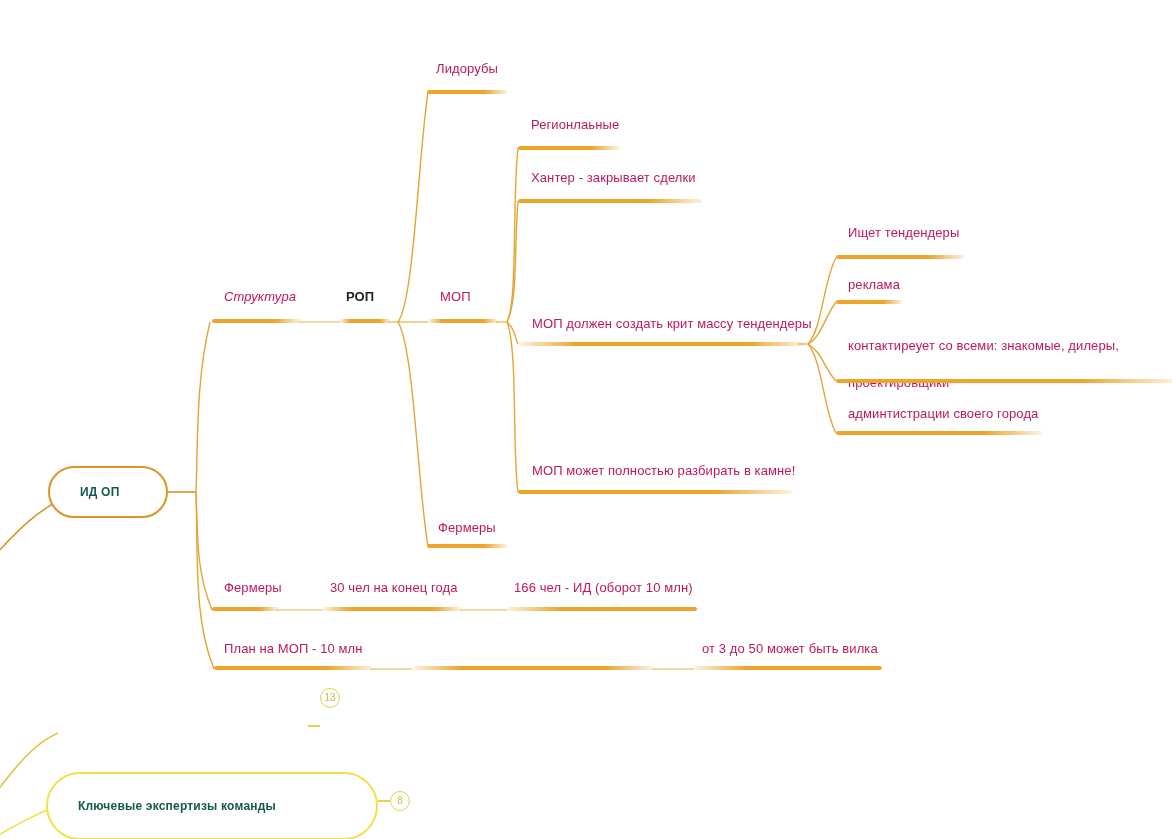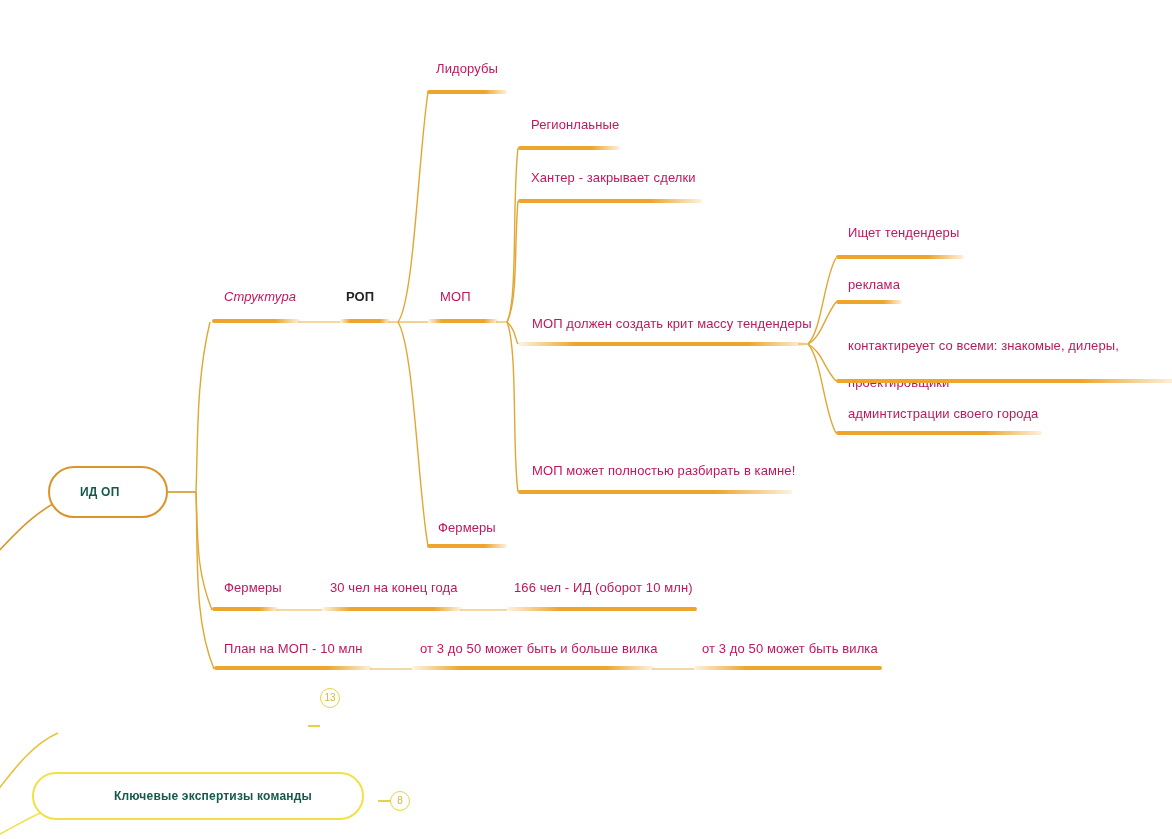--- a/index.html
+++ b/index.html
@@ -208,28 +208,27 @@
 
   <div class="topic" style="left:330px; top:579px;">30 чел на конец года</div>
   <div class="ubar fade-lr" style="left:322px; top:607px; width:140px;"></div>
 
   <div class="topic" style="left:514px; top:579px;">166 чел - ИД (оборот 10 млн)</div>
   <div class="ubar fade-l" style="left:507px; top:607px; width:190px;"></div>
 
   <div class="topic" style="left:224px; top:640px;">План на МОП - 10 млн</div>
   <div class="ubar fade-r" style="left:214px; top:666px; width:158px;"></div>
 
-  <div class="topic" style="left:420px; top:640px;">от 3 до 50 может быть и больше вилка</div>
   <div class="ubar fade-lr" style="left:412px; top:666px; width:242px;"></div>
 
   <div class="topic" style="left:702px; top:640px;">от 3 до 50 может быть вилка</div>
   <div class="ubar fade-l" style="left:694px; top:666px; width:188px;"></div>
 
   <div class="badge-stem" style="left:308px; top:725px; width:12px;"></div>
   <div class="badge" style="left:320px; top:688px;">13</div>
 
-  <div class="pill low" style="left:32px; top:772px; width:332px; height:48px;justify-content:center;">
+  <div class="pill low" style="left:46px; top:772px; width:332px; height:68px;">
     <span class="pill-label">Ключевые экспертизы команды</span>
   </div>
   <div class="badge-stem" style="left:378px; top:800px; width:12px;"></div>
   <div class="badge" style="left:390px; top:791px;">8</div>
 
 </div>
 
 </body></html>

